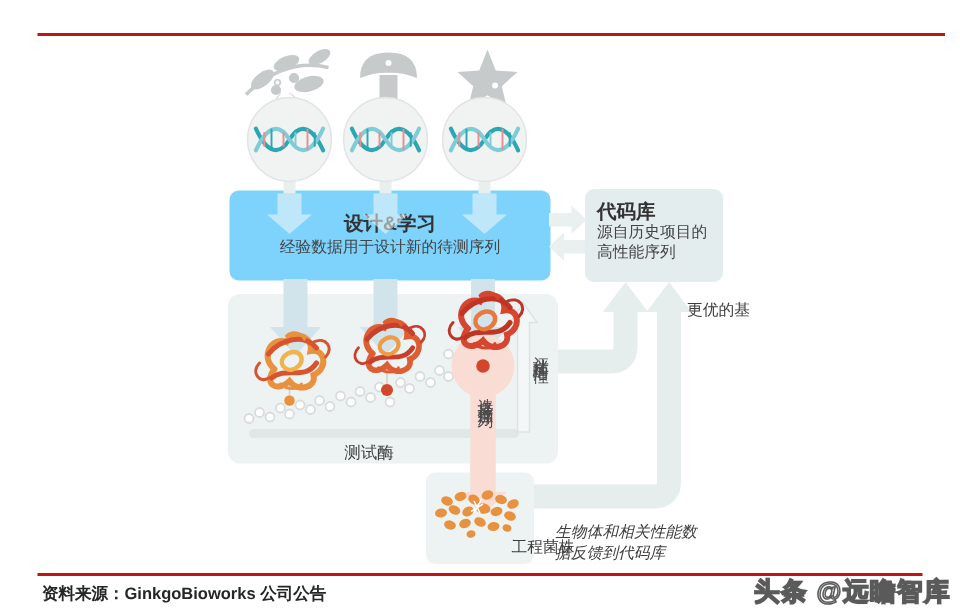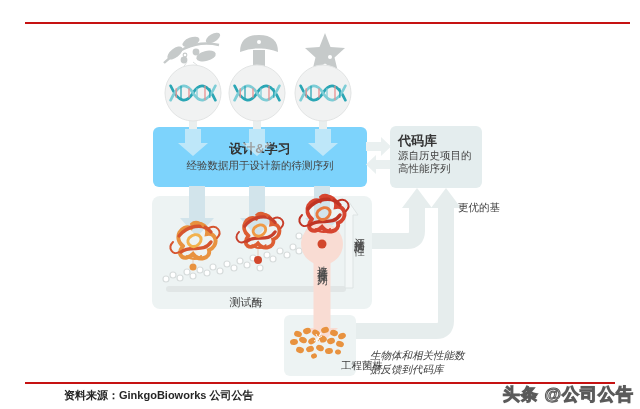--- a/index.html
+++ b/index.html
@@ -4,21 +4,21 @@
 <style>
   * { margin:0; padding:0; box-sizing:border-box; }
   html,body { background:#fff; }
   body { font-family:"Liberation Sans","DejaVu Sans",sans-serif; }
   .page { position:relative; width:640px; height:409px; background:#fff; overflow:hidden; }
 
   .fig-title { position:absolute; left:25px; top:5px; font-size:12.5px; font-weight:bold; color:#2f2f2f; letter-spacing:.2px; }
   .rule { position:absolute; height:2px; background:#c61212; }
   .rule-top { left:25px; top:22px; width:605px; }
   .rule-bottom { left:25px; top:382px; width:590px; }
-  .source { position:absolute; left:28px; top:388px; font-size:11px; font-weight:bold; color:#262626;margin-left:36px; }
+  .source { position:absolute; left:28px; top:388px; font-size:11px; font-weight:bold; color:#262626; }
   .watermark { position:absolute; right:6px; top:383px; font-size:17px; font-weight:bold; color:#fff;
                -webkit-text-stroke:1px #5a5a5a; text-shadow:0 0 1px #777; letter-spacing:1px; white-space:nowrap; }
 
   
   .blk { position:absolute; border-radius:6px; }
   .design-box { left:153px; top:127px; width:214px; height:60px; background:#7dd3fc;
                 display:flex; flex-direction:column; align-items:center; justify-content:center; }
   .code-box   { left:390px; top:126px; width:92px; height:62px; background:#e4edee; padding:7px 6px 0 8px; }
   .test-panel { left:152px; top:196px; width:220px; height:113px; background:#edf3f3; border-radius:8px; }
   .strain-box { left:284px; top:315px; width:72px; height:61px; background:#edf3f3; }
@@ -221,15 +221,15 @@
   <div class="lbl lbl-axis">测试酶</div>
   <div class="vtext v-select">选择最佳序列</div>
   <div class="vtext v-evaluate">评估酶活性</div>
   <div class="lbl lbl-strain">工程菌株</div>
   <div class="lbl lbl-better-strains">更优的基</div>
   <div class="lbl lbl-organism-fb">生物体和相关性能数
 据反馈到代码库</div>
 
   <div class="rule rule-bottom"></div>
   <div class="source">资料来源：GinkgoBioworks 公司公告</div>
-  <div class="watermark">头条 @公司公告</div>
+  <div class="watermark">头条 @远瞻智库</div>
 
 </div>
 
 </body></html>

